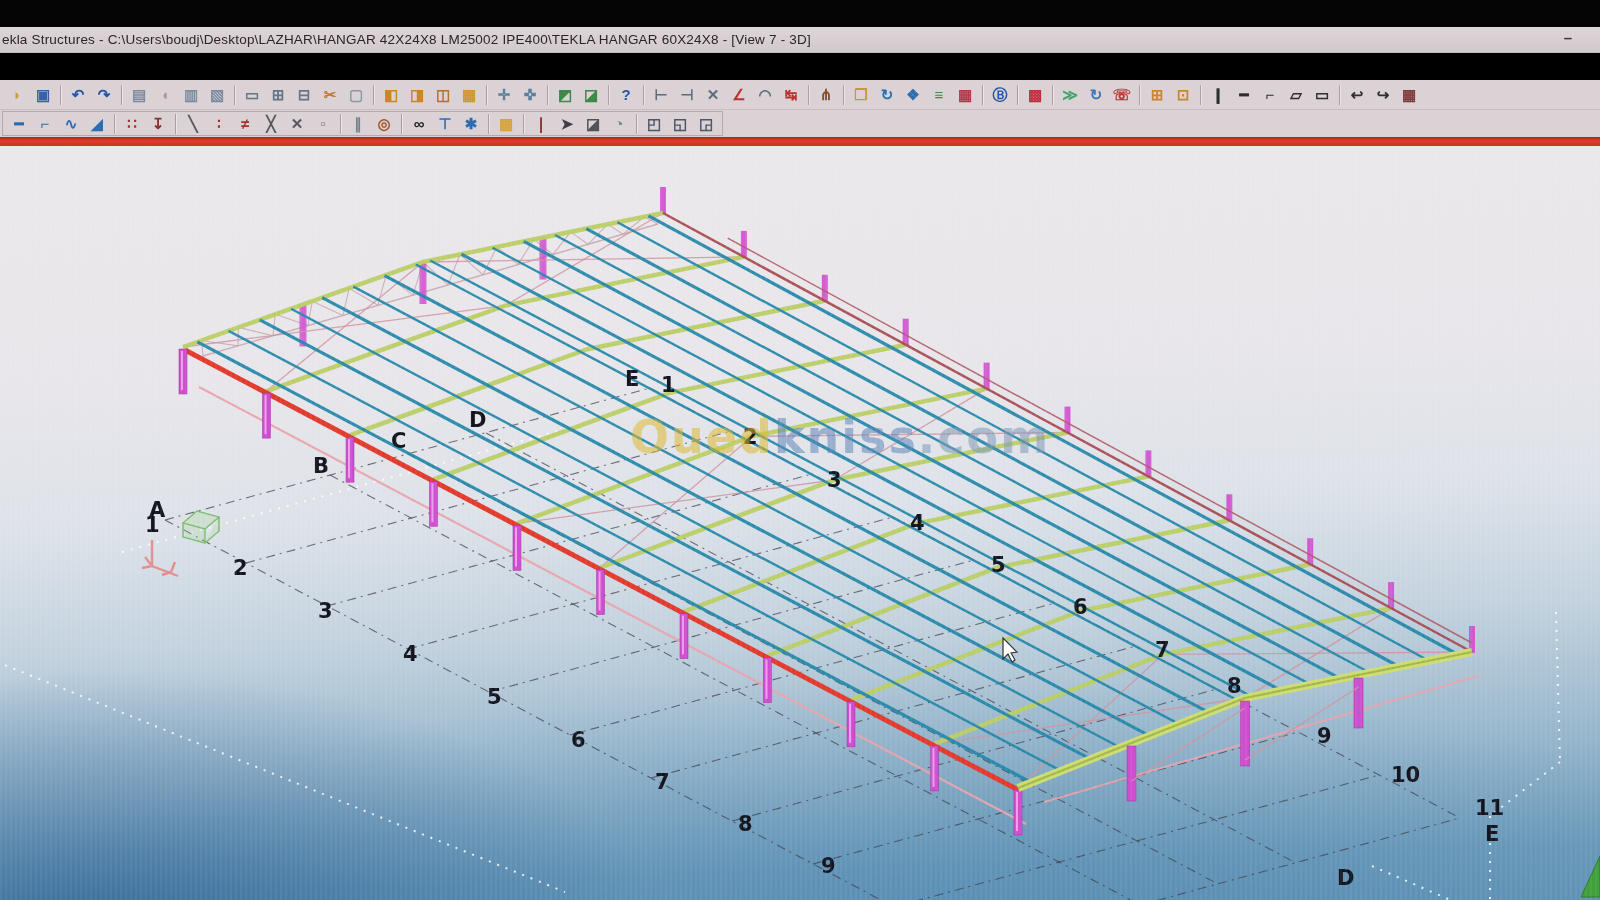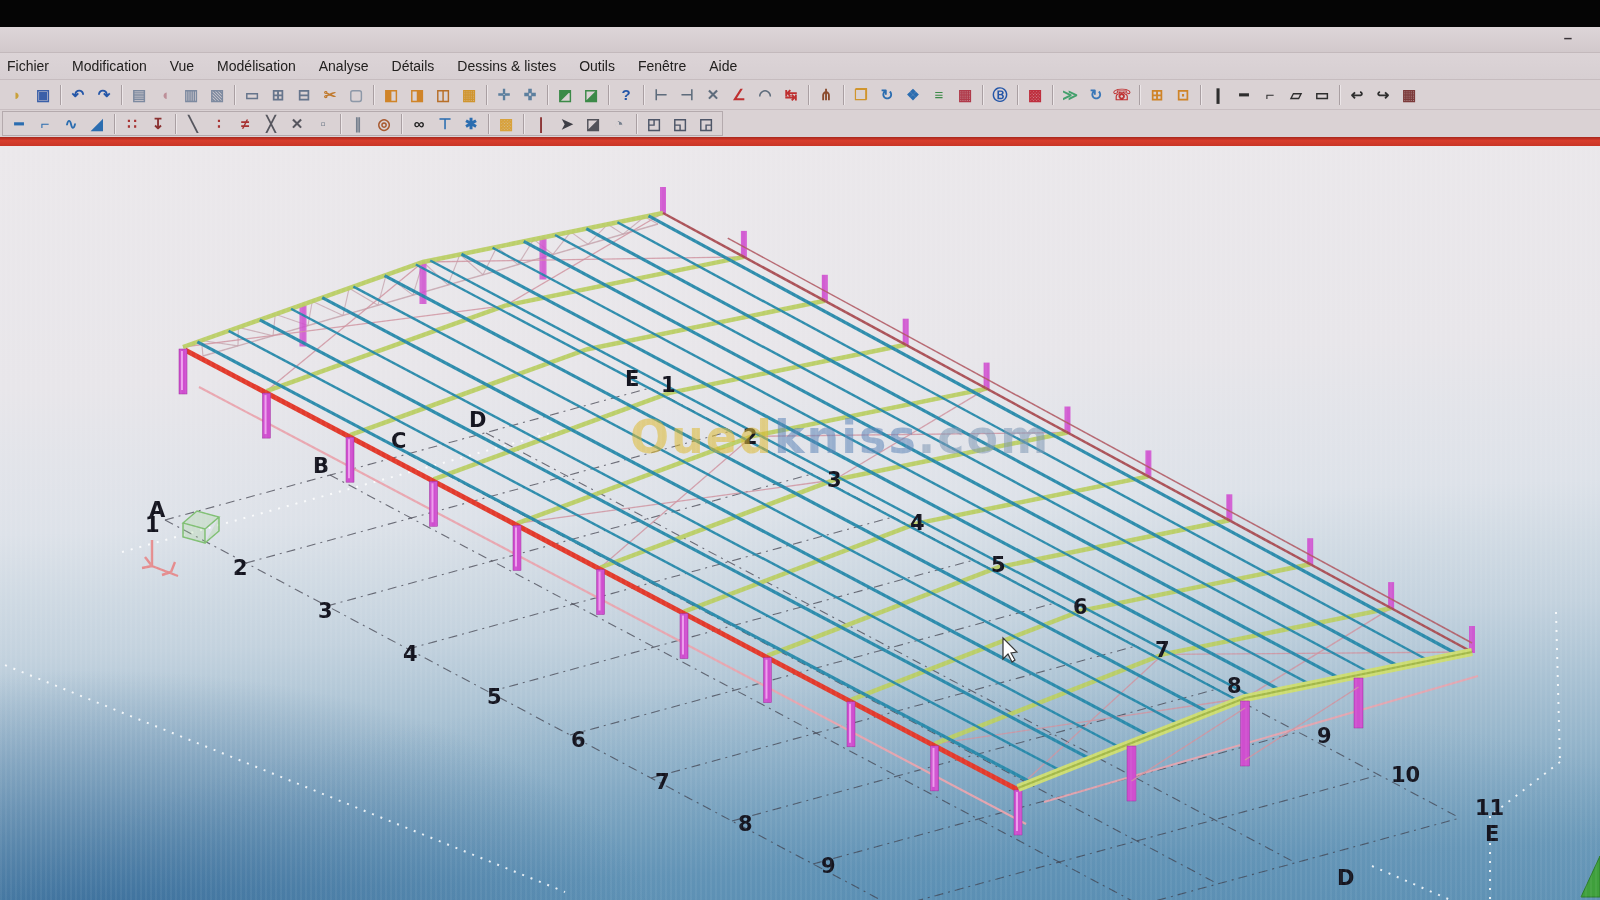--- a/index.html
+++ b/index.html
@@ -45,35 +45,24 @@
   .watermark { position:absolute; left:630px; top:264px; font-size:46px; font-weight:bold;
     font-family:"DejaVu Sans", sans-serif; letter-spacing:2px; opacity:.55; white-space:nowrap; }
 </style>
 </head>
 <body>
 
 <div class="screen">
   <div class="top-black"></div>
 
   <div class="titlebar">
+    <span class="title-text">ekla Structures - C:\Users\boudj\Desktop\LAZHAR\HANGAR 42X24X8 LM25002 IPE400\TEKLA HANGAR 60X24X8  - [View 7 - 3D]</span>
     <span class="min-btn">–</span>
   </div>
 
-  <nav class="menubar" id="menubar">
-      <span class="menu-item">Fichier</span>
-      <span class="menu-item">Modification</span>
-      <span class="menu-item">Vue</span>
-      <span class="menu-item">Modélisation</span>
-      <span class="menu-item">Analyse</span>
-      <span class="menu-item">Détails</span>
-      <span class="menu-item">Dessins &amp; listes</span>
-      <span class="menu-item">Outils</span>
-      <span class="menu-item">Fenêtre</span>
-      <span class="menu-item">Aide</span>
-    </nav>
 
   <div class="toolbar tb1" id="tb1">
       <span class="tbtn" style="color: rgb(201, 161, 59); font-weight: bold;">◗</span>
       <span class="tbtn" style="color: rgb(58, 95, 168); font-weight: bold;">▣</span>
       <span class="tsep"></span>
       <span class="tbtn" style="color: rgb(36, 86, 168); font-weight: bold;">↶</span>
       <span class="tbtn" style="color: rgb(36, 86, 168); font-weight: bold;">↷</span>
       <span class="tsep"></span>
       <span class="tbtn" style="color: rgb(125, 138, 160); font-weight: bold;">▤</span>
       <span class="tbtn" style="color: rgb(189, 143, 152); font-weight: bold;">◖</span>

